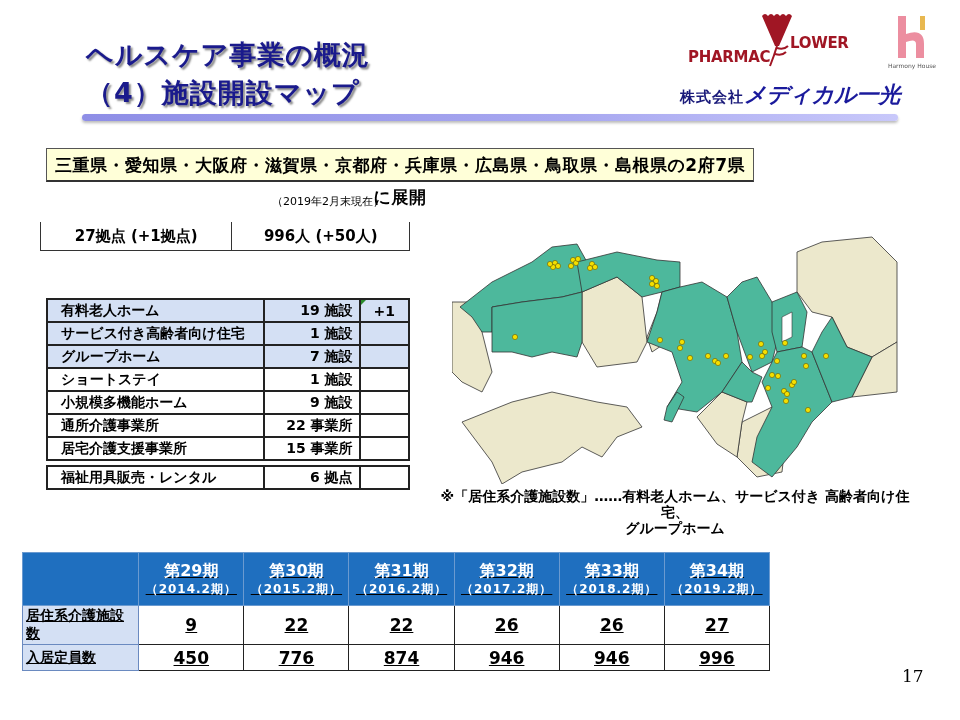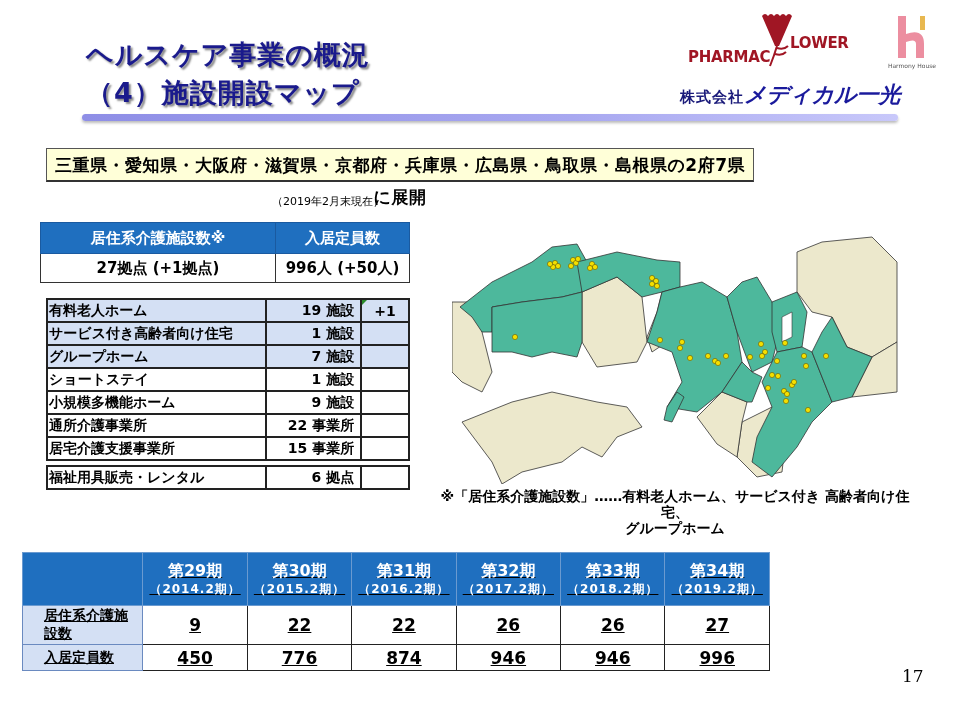--- a/index.html
+++ b/index.html
@@ -49,21 +49,21 @@
       background: #1f6fbf; color: #fff; font-size: 15px; font-weight: bold; height: 28px;
       border: 1px solid #1a5aa0;
     }
     .summary td {
       font-size: 15px; font-weight: bold; text-align: center; height: 26px;
       border: 1px solid #333; border-top: none;
     }
 
     .facilities { position: absolute; left: 46px; top: 298px; width: 364px; }
     .facilities td {
-      height: 23px; font-size: 14px; font-weight: bold; padding: 0 1px;
+      height: 23px; font-size: 14px; font-weight: bold; padding: 0 13px;
       border: 2px solid #222; box-sizing: border-box;
     }
     .facilities td.name { width: 220px; }
     .facilities td.count { width: 96px; text-align: right; padding-right: 6px; }
     .facilities td.diff { width: 48px; text-align: center; position: relative; }
     .facilities tr.res td { background: #d4e0f4; }
     .facilities tr.gap td { border: none; height: 6px; padding: 0; }
     .facilities td.diff .marker {
       position: absolute; left: 0; top: 0; width: 0; height: 0;
       border-top: 5px solid #2a8a2a; border-right: 5px solid transparent;
@@ -81,21 +81,21 @@
       height: 52px; padding: 0; width: 122px;
     }
     .history th.corner { width: 160px; }
     .history th .period { font-size: 16px; display: block; line-height: 20px; }
     .history th .fy { font-size: 12px; display: block; line-height: 16px; letter-spacing: 1px; }
     .history td {
       height: 23px; text-align: center; font-size: 17px; font-weight: bold;
       border: 1px solid #222;
     }
     .history td.label {
-      background: #d4e0f4; text-align: left; font-size: 14px; padding-left: 21px;
+      background: #d4e0f4; text-align: left; font-size: 14px; padding-left: 3px;
       border: 1px solid #6a8ac0;
     }
     .page-no {
       position: absolute; left: 902px; top: 666px; font-size: 17px;
       font-family: "DejaVu Serif", "Liberation Serif", serif;
     }
   </style>
 </head>
 <body>
 
@@ -127,24 +127,20 @@
   <div class="logo-company">
     <span class="kk">株式会社</span><span class="mk">メディカル一光</span>
   </div>
 </div>
 
 <div class="banner">三重県・愛知県・大阪府・滋賀県・京都府・兵庫県・広島県・鳥取県・島根県の2府7県に展開</div>
 <div class="asof">（2019年2月末現在）</div>
 
 <table class="summary">
   <tbody>
-      <tr>
-    <th style="width:232px">居住系介護施設数※</th>
-    <th>入居定員数</th>
-  </tr>
   <tr>
     <td>27拠点 (+1拠点)</td>
     <td>996人 (+50人)</td>
   </tr>
 </tbody>
   </table>
 
 <table class="facilities">
   <tbody>
       <tr class="res">

